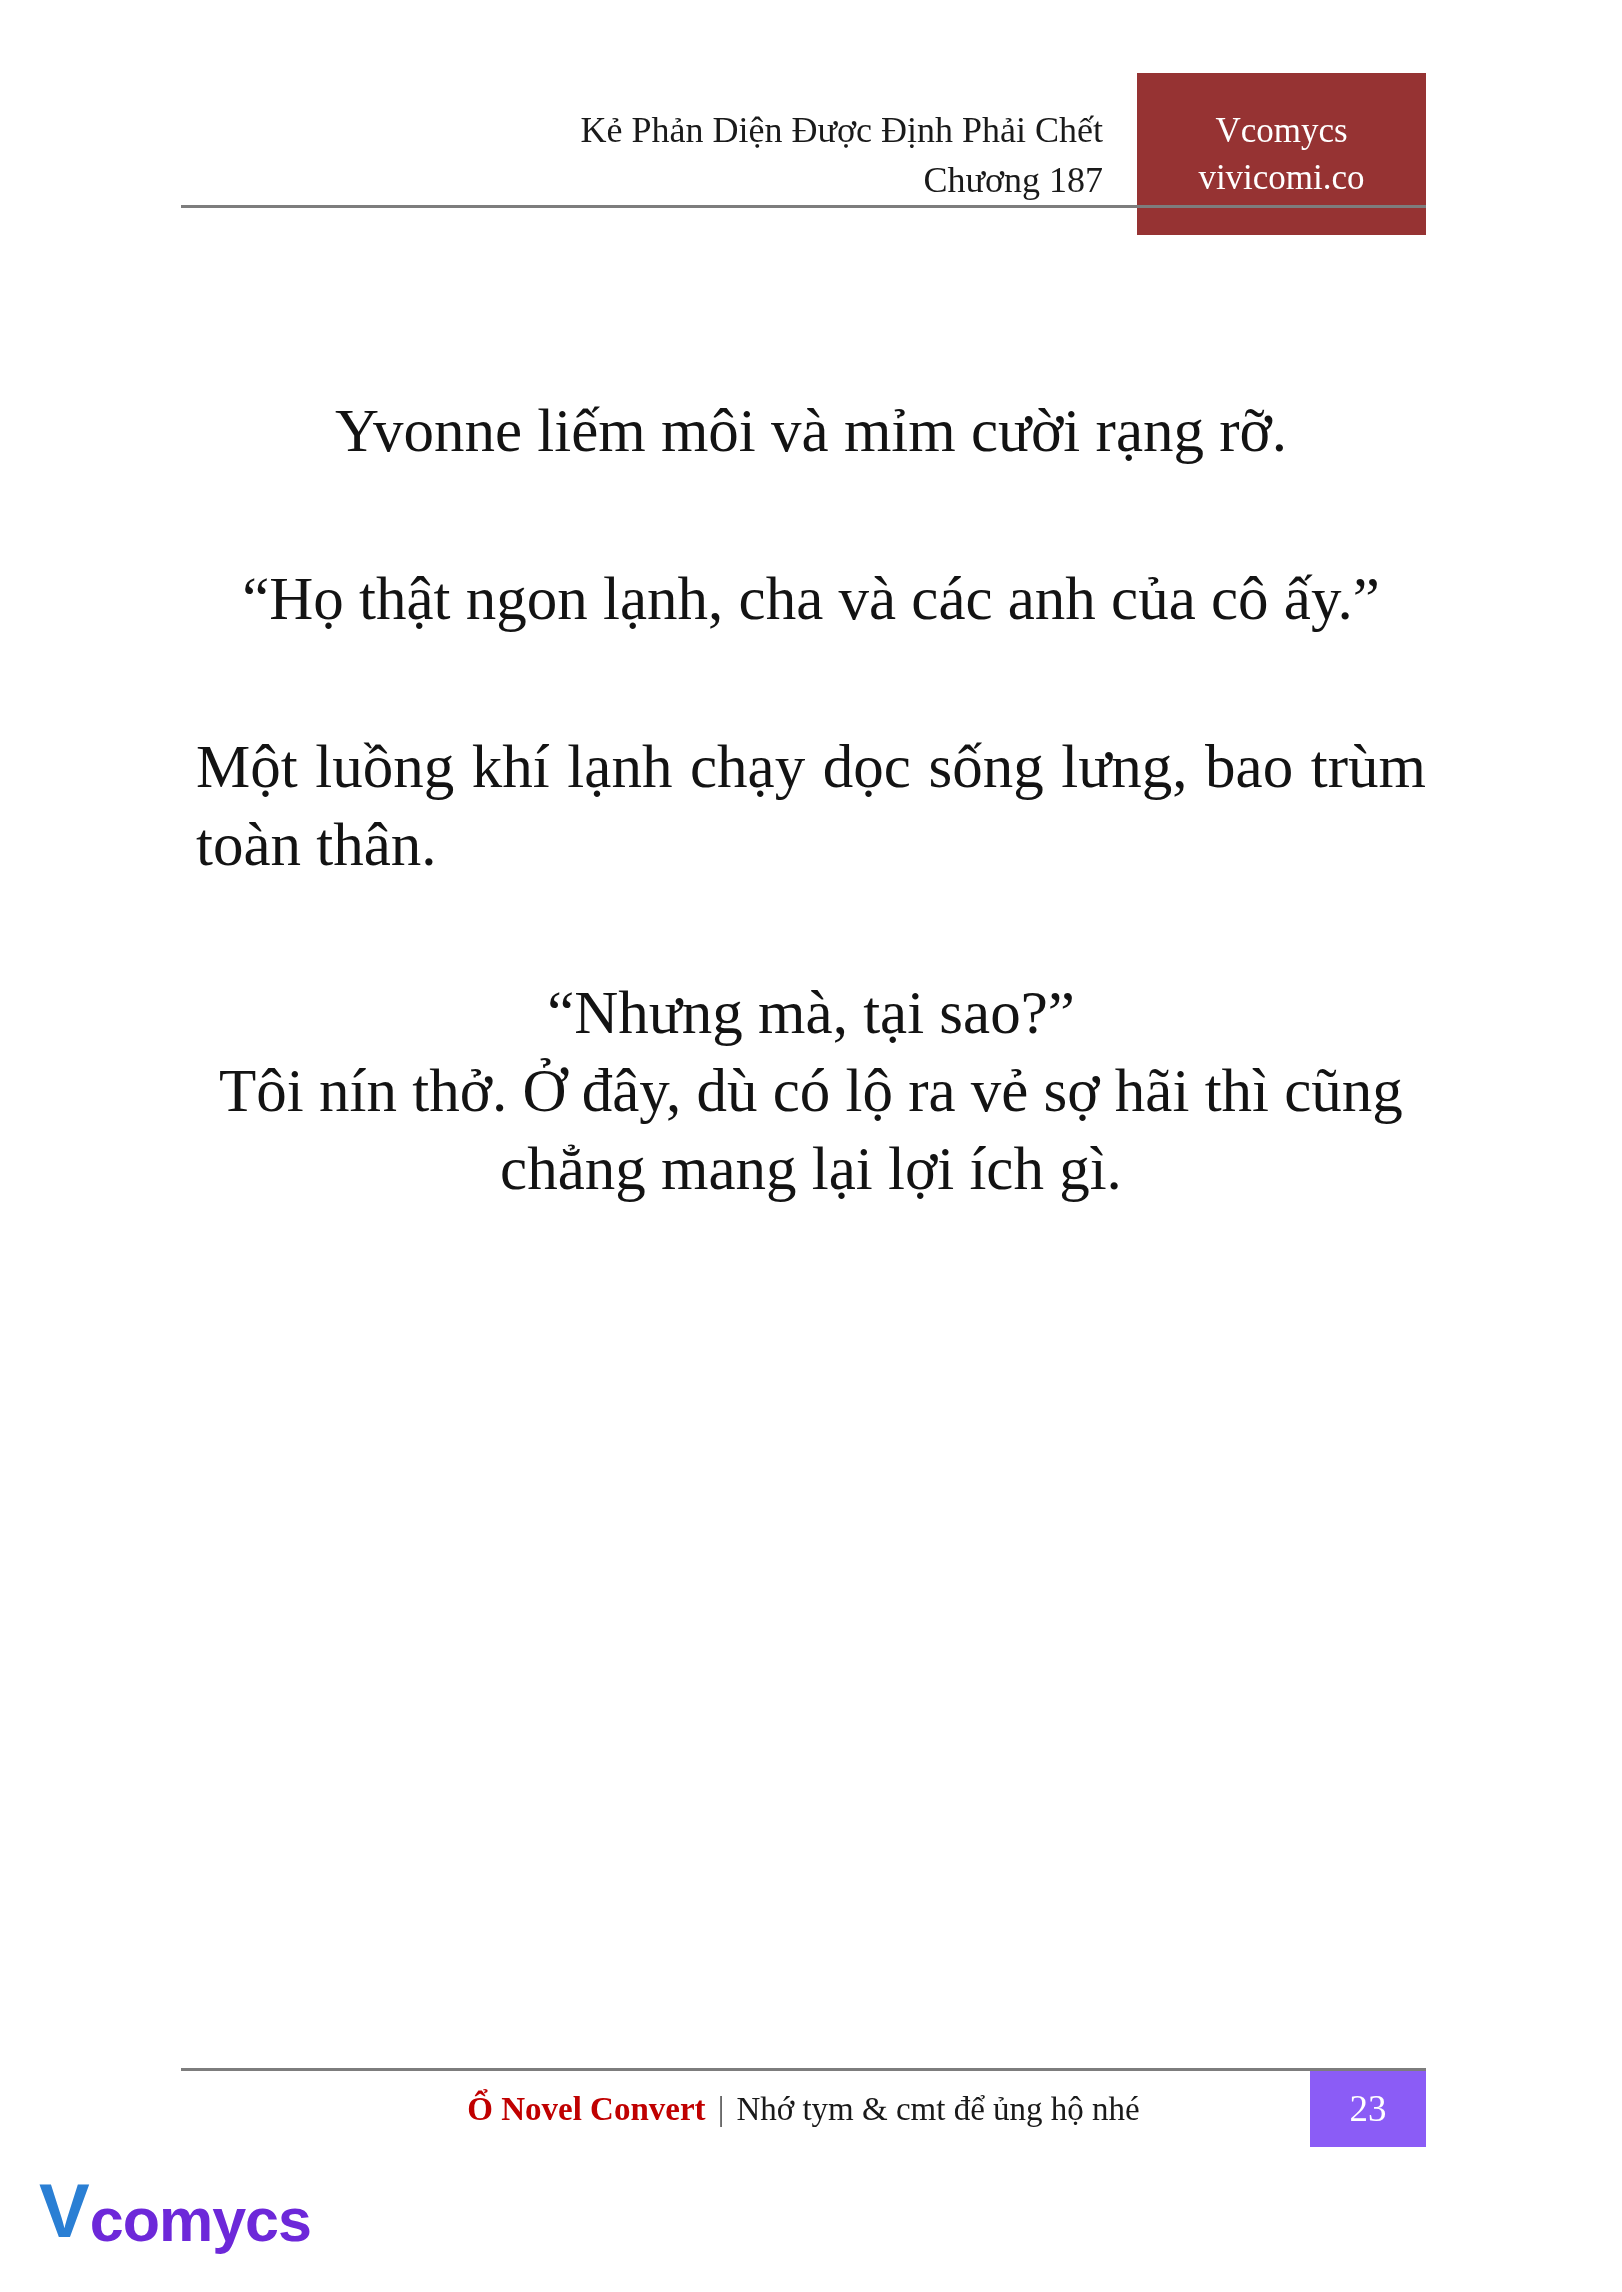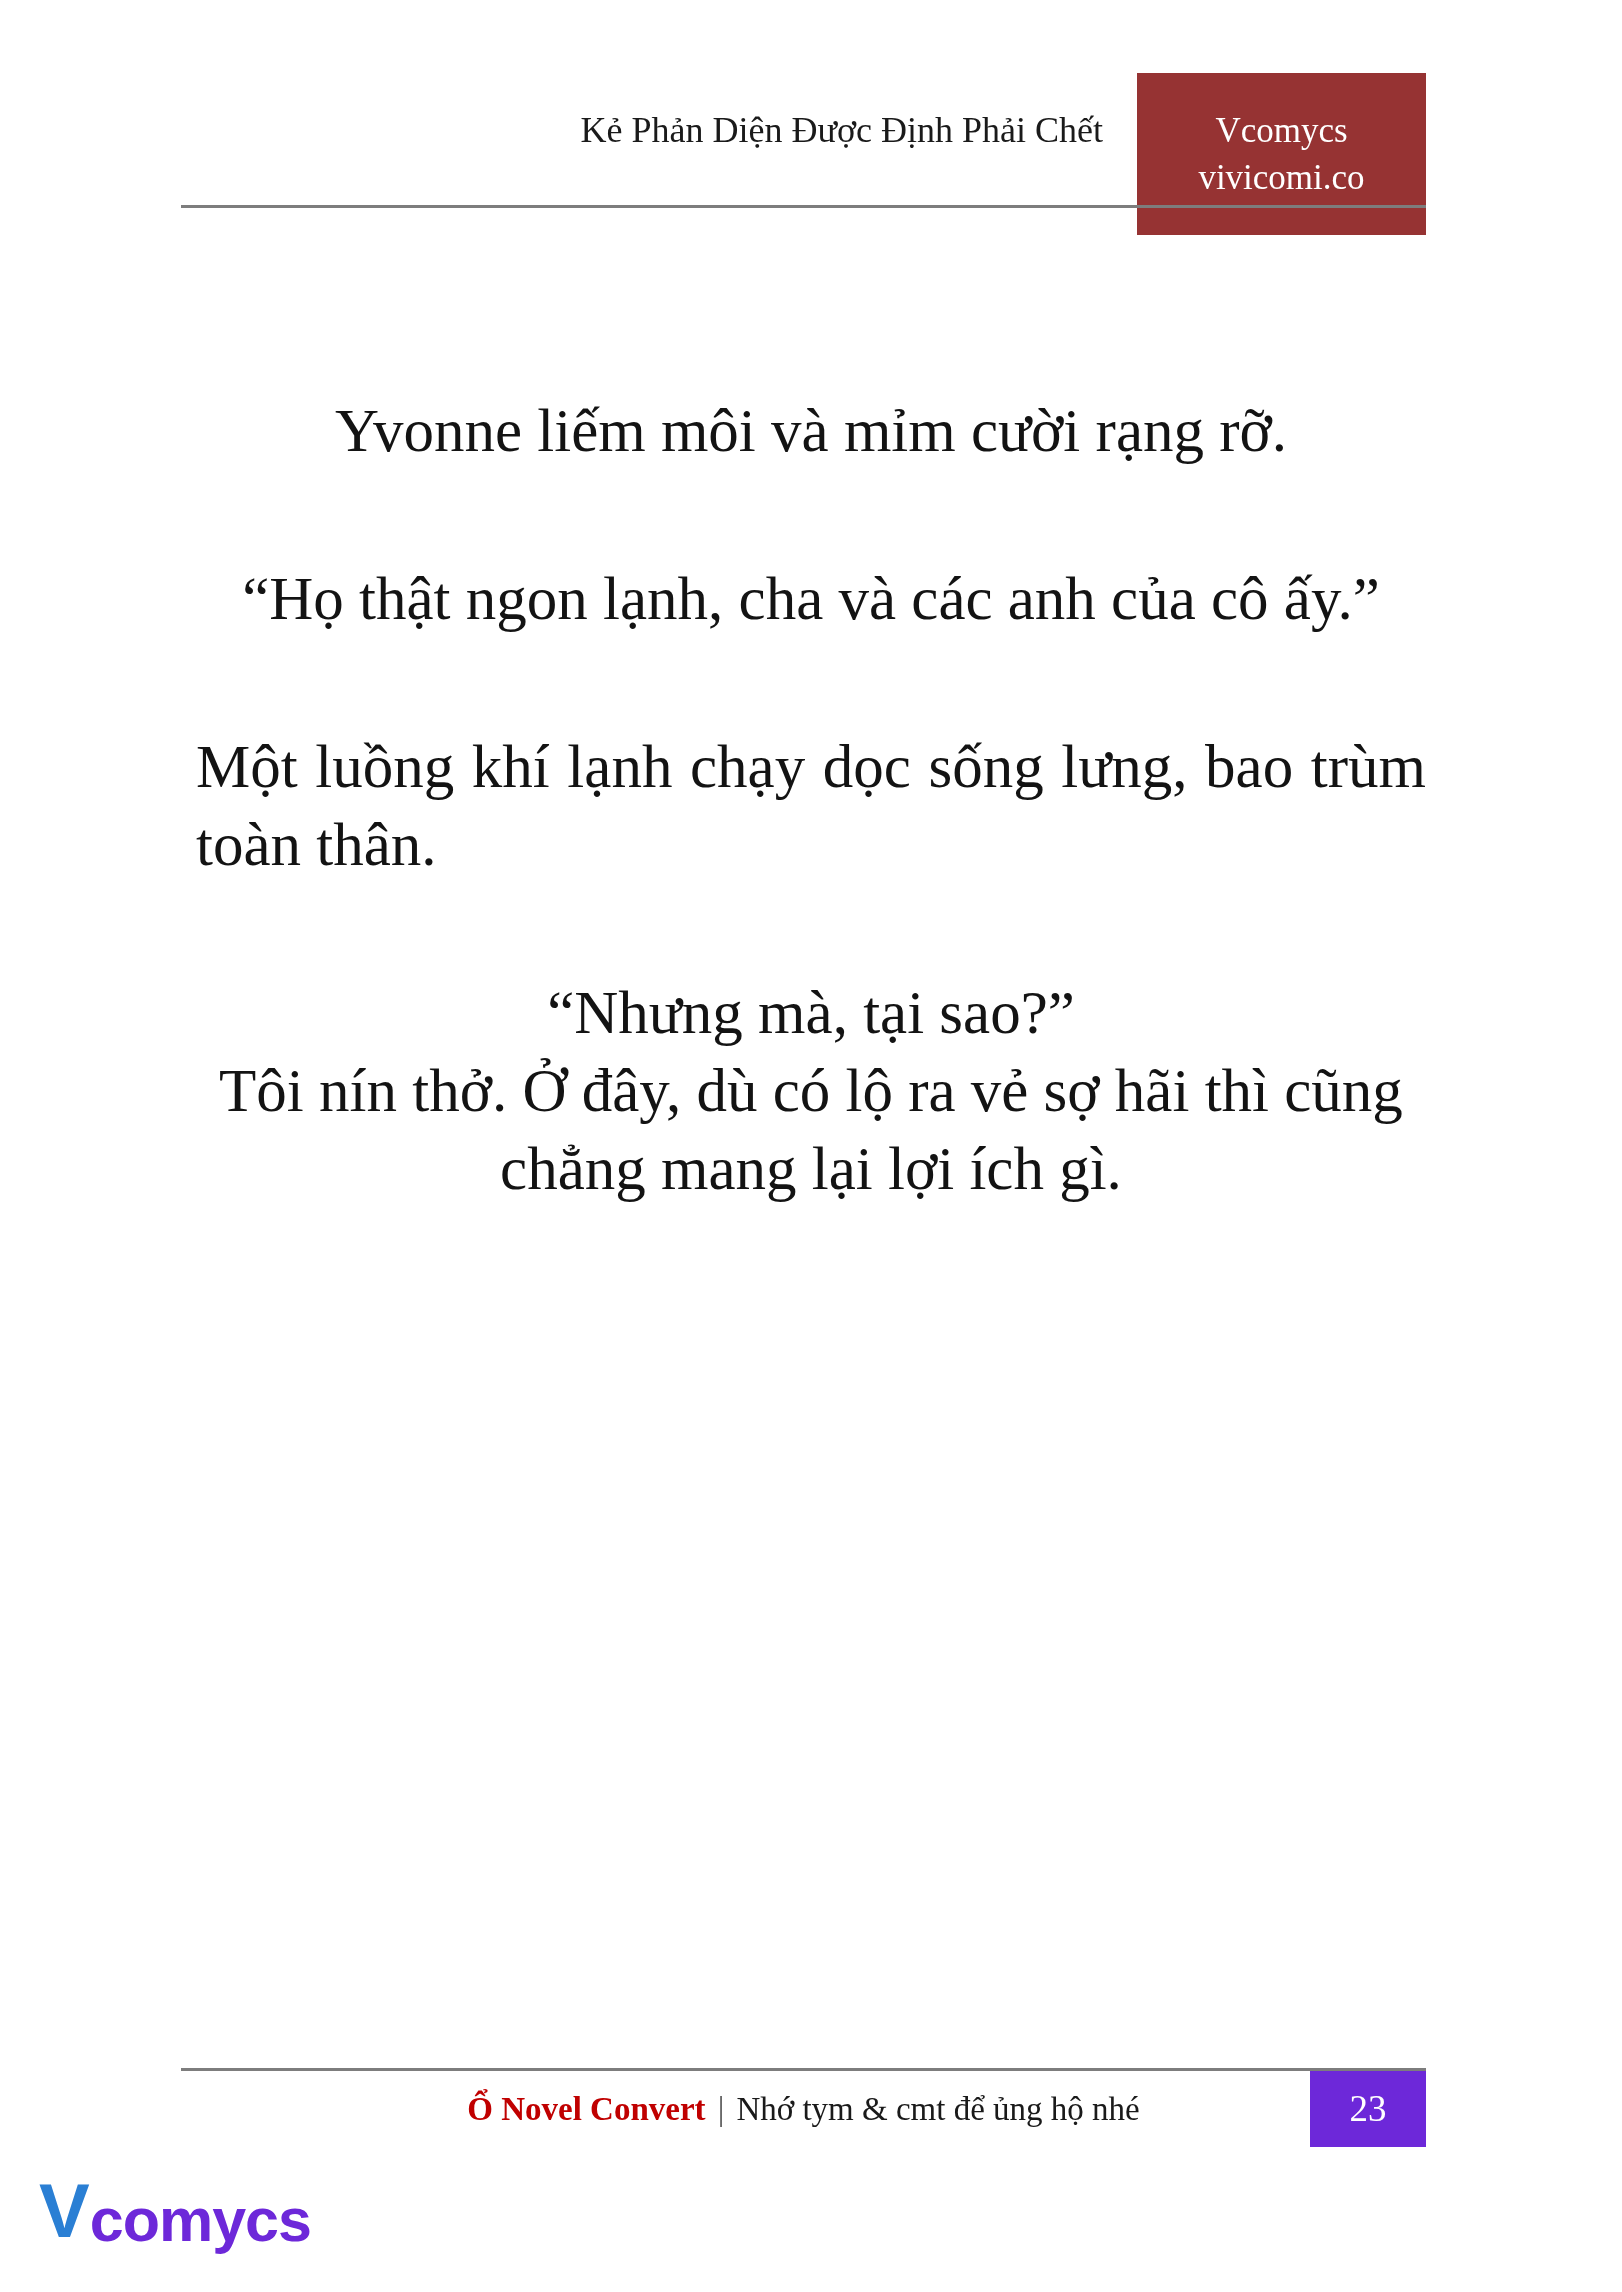--- a/index.html
+++ b/index.html
@@ -123,21 +123,21 @@
   .footer-sep {
     color: #555555;
     padding: 0 3.9px;
   }
   .page-num {
     position: absolute;
     right: 0;
     top: 2.9px;
     width: 116px;
     height: 76px;
-    background: #6d28d9;
+    background: #8b5cf6;
     color: #ffffff;
     font-size: 37px;
     display: flex;
     align-items: center;
     justify-content: center;
   }
 
   
   .watermark {
     position: absolute;
@@ -169,20 +169,21 @@
   }
 </style>
 </head>
 <body>
 
 <div class="page">
 
   <div class="header">
     <div class="header-title">
       <div>Kẻ Phản Diện Được Định Phải Chết</div>
+      <div>Chương 187</div>
     </div>
     <div class="header-badge">
       <span>Vcomycs</span>
       <span>vivicomi.co</span>
     </div>
     <div class="header-rule"></div>
   </div>
 
   <div class="content">
     <p class="para nojust">Yvonne liếm môi và mỉm cười rạng rỡ.</p>

